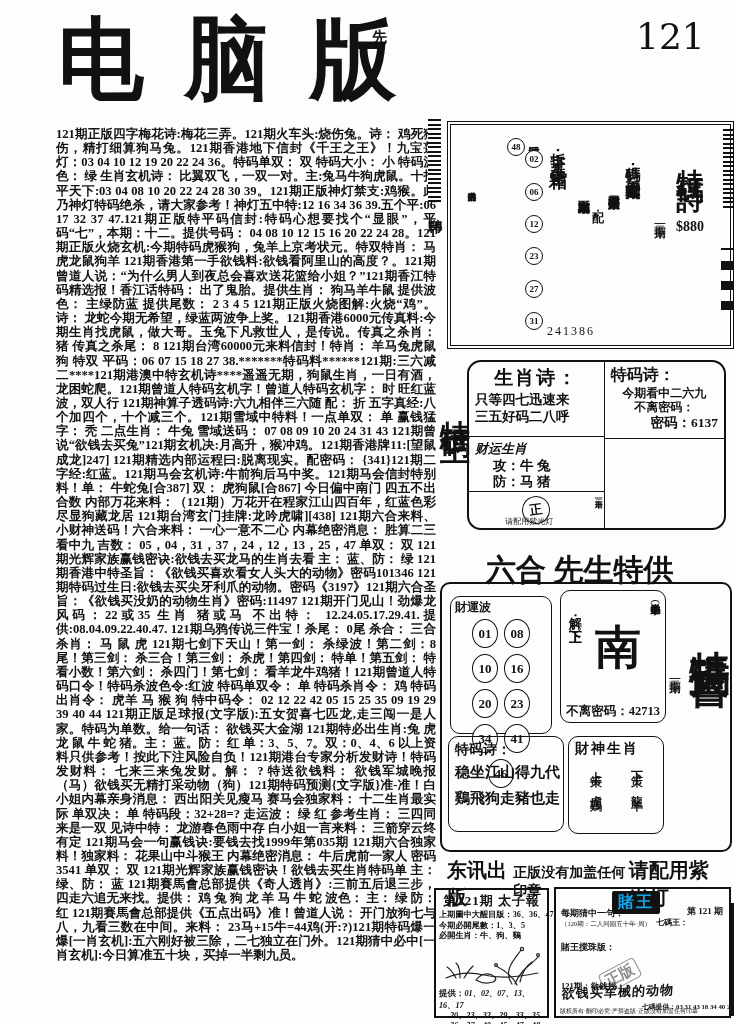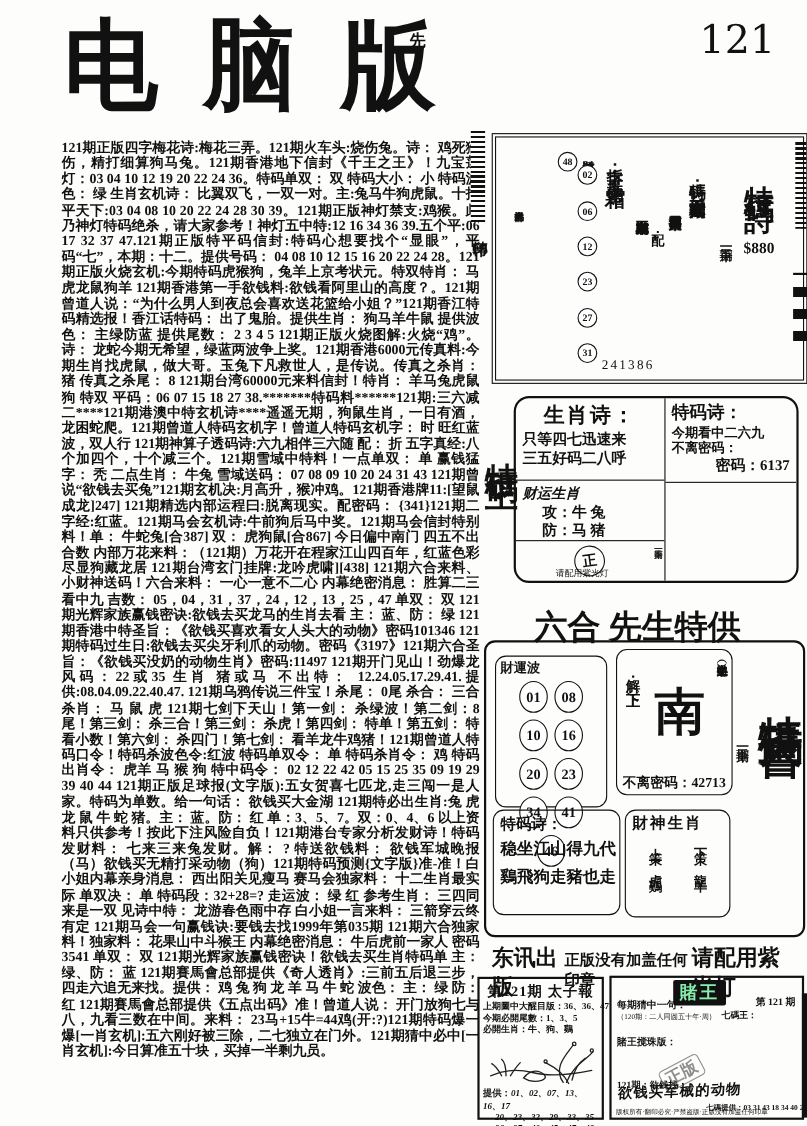--- a/index.html
+++ b/index.html
@@ -53,21 +53,21 @@
   #tw-cysx{height:55px;border-bottom:1.5px solid #111;font-weight:bold;}
   #tw-cysx .ttl{font-size:13px;font-style:italic;}
   #tw-cysx .ln{font-size:13.5px;padding-left:18px;line-height:16px;}
   #tw-seal-row{flex:1;display:flex;align-items:center;justify-content:center;position:relative;}
   .seal{width:26px;height:26px;border:1.5px solid #111;border-radius:50%;display:flex;align-items:center;
         justify-content:center;font-size:13px;font-weight:900;transform:rotate(-8deg);}
   #tw-seal-note{font-size:8px;position:absolute;bottom:1px;left:0;right:14px;text-align:center;}
   #tw-issue{position:absolute;right:1px;top:2px;font-size:8px;}
   #tw-tms{height:77px;border-bottom:1.5px solid #111;font-weight:bold;}
   #tw-tms .ttl{font-size:16px;font-weight:900;}
-  #tw-tms .ln{font-size:12px;line-height:14px;}
+  #tw-tms .ln{font-size:12px;line-height:14px;text-align:center;}
   #tw-tms .mm{font-size:13.5px;text-align:right;}
   #tw-cyb{flex:1;text-align:center;}
   #tw-cyb .ttl{font-size:18px;font-weight:900;letter-spacing:3px;}
   .circ-m{display:inline-flex;align-items:center;justify-content:center;width:22px;height:21px;
           border:1.4px solid #111;border-radius:50%;font-size:12px;font-weight:bold;margin:1px 4px;background:#fff;}
   
   #lh-header{left:486px;top:550px;font-size:30px;font-weight:900;white-space:nowrap;}
   #lh-box{left:440px;top:582px;width:288px;height:266px;border:2.5px solid #111;border-radius:10px;position:absolute;}
   .sub{position:absolute;border:1.5px solid #111;border-radius:10px;box-sizing:border-box;}
   #lh-cyb{left:8px;top:12px;width:102px;height:138px;padding:2px 4px;}
@@ -95,21 +95,21 @@
   #footer-line .mid{font-size:14px;font-weight:bold;}
   
   #tz-box{left:434px;top:888px;width:115px;height:130px;border:2px solid #111;box-sizing:border-box;padding:2px 3px;}
   #tz-title{font-size:13px;font-weight:900;text-align:center;letter-spacing:1px;}
   .tz-ln{font-size:8.2px;font-weight:bold;line-height:10.5px;white-space:nowrap;}
   #tz-art{display:block;margin:0 auto;}
   .tz-num{font-size:8.2px;font-style:italic;font-weight:bold;line-height:10px;text-align:right;padding-right:4px;}
   #tz-tigong{font-size:8.5px;font-weight:900;}
   
   #dw-box{left:554px;top:887px;width:177px;height:131px;border:2px solid #111;box-sizing:border-box;position:absolute;overflow:hidden;}
-  #dw-logo{position:absolute;left:56px;top:2px;background:#111;color:#86efac;font-size:16px;font-weight:900;
+  #dw-logo{position:absolute;left:56px;top:2px;background:#111;color:#0ea5e9;font-size:16px;font-weight:900;
            padding:1px 6px;letter-spacing:2px;border-radius:2px;}
   #dw-issue{position:absolute;right:6px;top:16px;font-size:9px;font-weight:bold;}
   #dw-qmw{position:absolute;left:100px;top:28px;font-size:8px;font-weight:bold;}
   #dw-poem{position:absolute;left:98px;top:38px;font-size:11px;font-weight:900;line-height:19px;white-space:nowrap;}
   #dw-meiqi{position:absolute;left:5px;top:18px;font-size:9px;font-weight:900;}
   #dw-note{position:absolute;left:5px;top:31px;font-size:6.5px;}
   #dw-jz{position:absolute;left:5px;top:52px;font-size:9px;font-weight:900;}
   #dw-121{position:absolute;left:5px;top:92px;font-size:8.5px;font-weight:bold;}
   #dw-hand{position:absolute;left:6px;top:94px;font-size:13px;font-weight:900;
            font-family:"DejaVu Sans",sans-serif;transform:skewX(-6deg) rotate(-2deg);letter-spacing:1px;}

